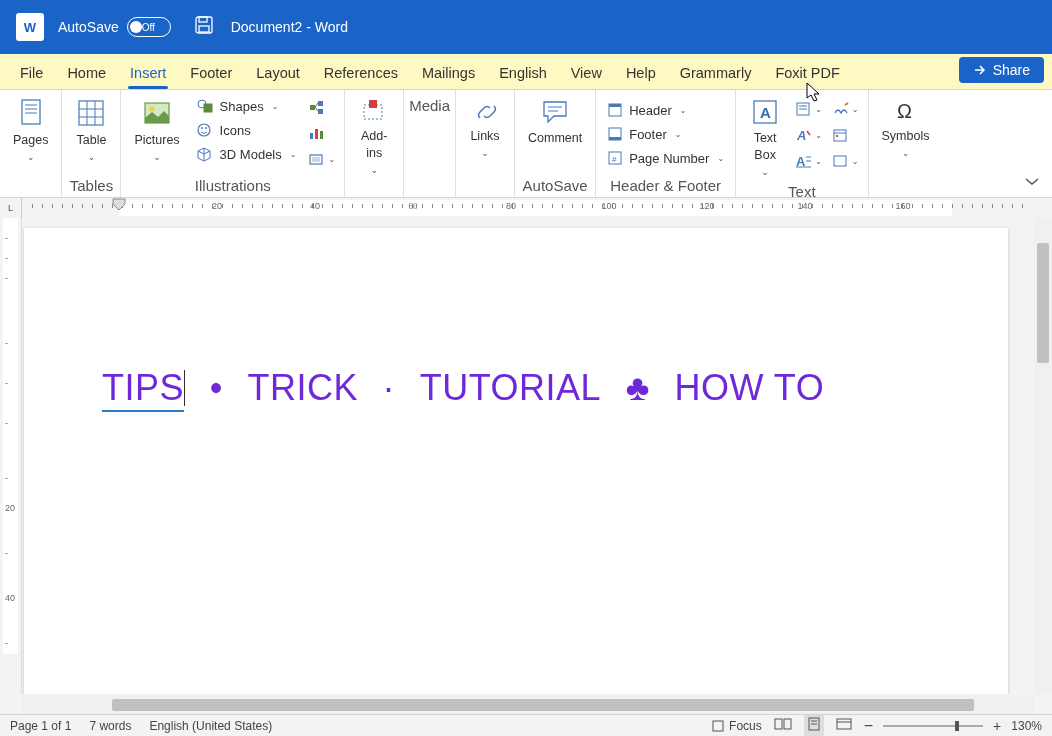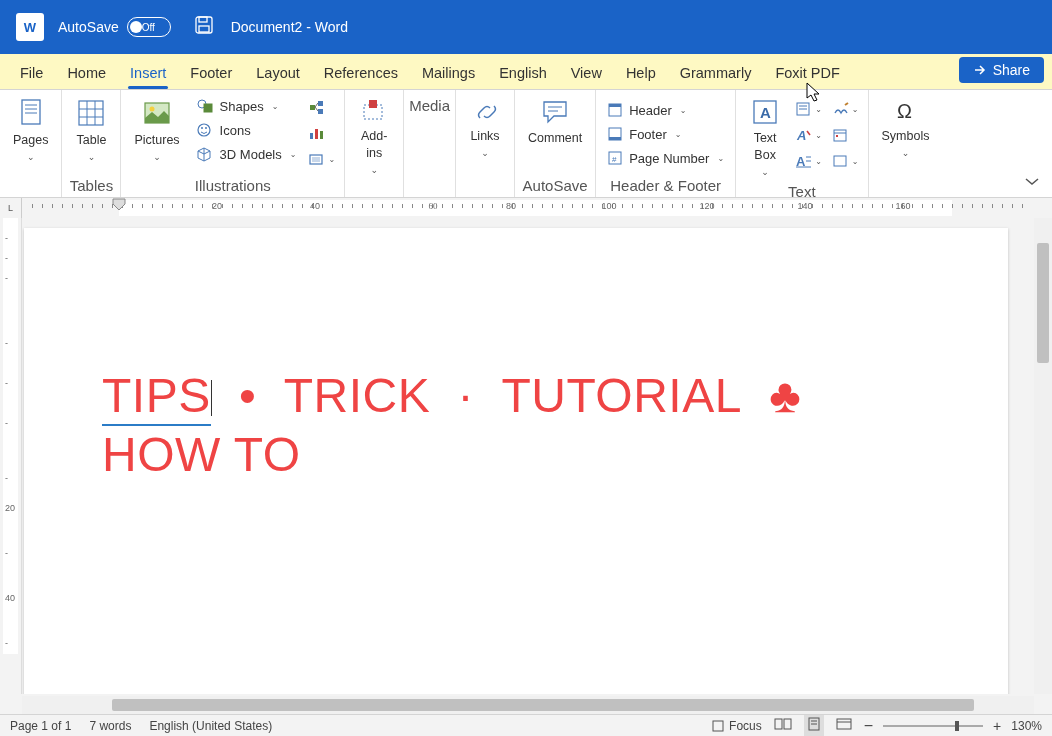--- a/index.html
+++ b/index.html
@@ -51,21 +51,21 @@
 .rlabel { position: absolute; top: 3px; font-size: 9px; color: #666; transform: translateX(-50%); }
 .indent-marker { position: absolute; top: 0px; }
 
 
 .doc-area { position: absolute; top: 218px; bottom: 42px; left: 0; right: 0; display: flex; background: #f3f3f3; }
 .vruler { width: 22px; background: #f3f3f3; position: relative; border-right: 1px solid #ddd; }
 .vruler .white-zone { position: absolute; top: 0; bottom: 40px; left: 3px; right: 3px; background: white; }
 .vlabel { position: absolute; left: 5px; font-size: 9px; color: #666; }
 .page-wrapper { flex: 1; overflow: auto; position: relative; padding: 10px 0 0 0; }
 .page { width: 984px; min-height: 680px; background: white; margin-left: 2px; box-shadow: 0 1px 3px rgba(0,0,0,0.2); padding: 138px 78px 40px 78px; position: relative; }
-.doc-text { font-size: 48px; font-weight: 400; color: #ef4444; letter-spacing: 0.5px; font-family: "Calibri", "Segoe UI", sans-serif; }
+.doc-text { font-size: 36px; font-weight: 400; color: #6d28d9; letter-spacing: 0.5px; font-family: "Calibri", "Segoe UI", sans-serif; }
 .tips { border-bottom: 2.5px double #2b7cc7; padding-bottom: 2px; }
 .bullet { display: inline-block; margin: 0 16px; }
 .cursor-line { display: inline-block; width: 1px; height: 36px; background: #333; vertical-align: middle; position: relative; top: -3px; }
 .vscrollbar { width: 18px; background: #f0f0f0; position: relative; }
 .vscroll-thumb { position: absolute; top: 25px; left: 3px; right: 3px; height: 120px; background: #c0c0c0; border-radius: 2px; }
 .hscrollbar { position: absolute; bottom: 22px; left: 22px; right: 18px; height: 18px; background: #f0f0f0; }
 .hscroll-thumb { position: absolute; left: 90px; right: 60px; top: 3px; bottom: 3px; background: #c0c0c0; border-radius: 2px; }
 
 
 .status-bar { position: absolute; bottom: 0; left: 0; right: 0; height: 22px; background: #f3f3f3; border-top: 1px solid #d4d4d4; display: flex; align-items: center; font-size: 12px; color: #444; padding: 0 10px; gap: 18px; }
@@ -478,21 +478,21 @@
         <div class="rtick" style="left: 930px;"></div>
         <div class="rtick" style="left: 940px;"></div>
         <div class="rtick" style="left: 950px;"></div>
         <div class="rtick" style="left: 960px;"></div>
         <div class="rtick" style="left: 970px;"></div>
         <div class="rtick" style="left: 980px;"></div>
         <div class="rtick" style="left: 990px;"></div>
         <div class="rtick" style="left: 1000px;"></div>
         <div class="rlabel" style="left: 195px;">20</div>
         <div class="rlabel" style="left: 293px;">40</div>
-        <div class="rlabel" style="left: 411px; font-family: Liberation Serif, serif;">60</div>
+        <div class="rlabel" style="left: 391px; font-family: Liberation Serif, serif;">60</div>
         <div class="rlabel" style="left: 489px;">80</div>
         <div class="rlabel" style="left: 587px;">100</div>
         <div class="rlabel" style="left: 685px;">120</div>
         <div class="rlabel" style="left: 783px;">140</div>
         <div class="rlabel" style="left: 881px;">160</div>
       </div>
     <svg class="indent-marker" style="left:90px" width="14" height="18">
         <path d="M1 1 L13 1 L13 6 L7 12 L1 6 Z" fill="#ddd" stroke="#888"></path>
       </svg>
   </div>

